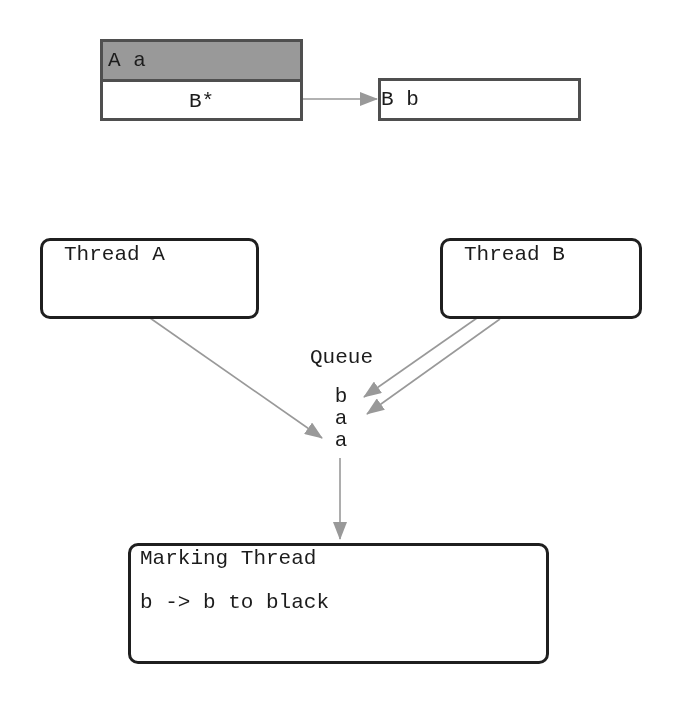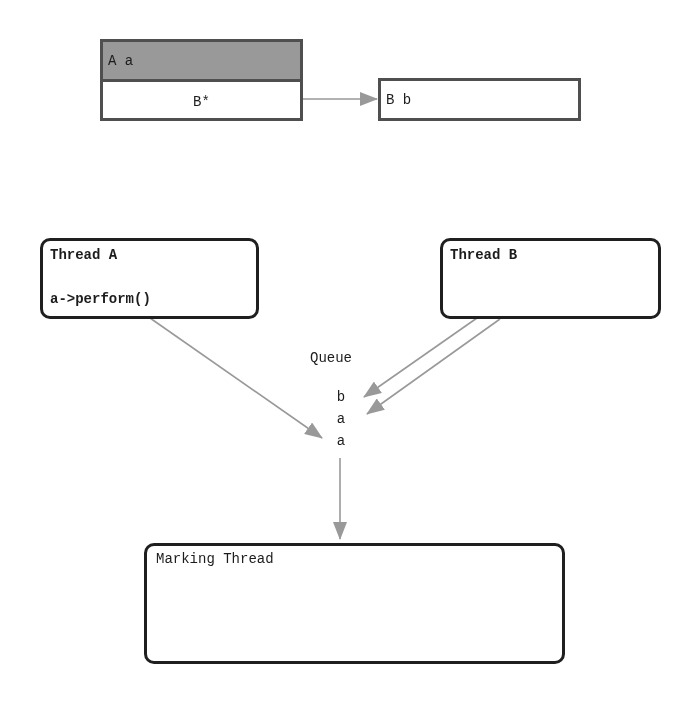--- a/index.html
+++ b/index.html
@@ -3,21 +3,21 @@
 <meta charset="utf-8">
 <style>
   html, body { margin: 0; padding: 0; background: #ffffff; }
   #canvas {
     position: relative;
     width: 700px;
     height: 702px;
     background: #ffffff;
     font-family: "Liberation Mono", "DejaVu Sans Mono", monospace;
     color: #1c1c1c;
-    font-size: 14px;
+    font-size: 21px;
     overflow: hidden;
   }
   .abs { position: absolute; }
 
   
   .obj-box {
     position: absolute;
     border: 3px solid #4f4f4f;
     background: #ffffff;
     box-sizing: border-box;
@@ -28,52 +28,50 @@
     background: #999999;
     border-bottom: 3px solid #4f4f4f;
     display: flex; align-items: center;
     padding-left: 5px;
   }
   .obj-a-field {
     height: 39px;
     display: flex; align-items: center; justify-content: center;
   }
   .obj-b { left: 378px; top: 78px; width: 203px; height: 43px;
-    display: flex; align-items: center; padding-left: 5px; }
+    display: flex; align-items: center; }
 
   
   .thread-box {
     position: absolute;
     border: 3px solid #1f1f1f;
     border-radius: 10px;
     background: #ffffff;
     box-sizing: border-box;
-    padding: 3px 7px 0 7px;
+    padding: 3px 7px 0 21px;
     line-height: 22px;
-    font-weight: bold;
   }
   .thread-a { left: 40px; top: 238px; width: 219px; height: 81px; }
-  .thread-b { left: 440px; top: 238px; width: 221px; height: 81px; }
+  .thread-b { left: 440px; top: 238px; width: 202px; height: 81px; }
   .blank-line { height: 22px; }
 
   
   .queue-label { left: 310px; top: 347px; line-height: 22px; }
   .queue-items { left: 328px; top: 386px; width: 26px; text-align: center; line-height: 22px; }
 
   
   .marking-box {
     position: absolute;
     left: 128px; top: 543px; width: 421px; height: 121px;
     border: 3px solid #1f1f1f;
     border-radius: 10px;
     background: #ffffff;
     box-sizing: border-box;
     padding: 2px 0 0 9px;
     line-height: 22px;
-    margin-left: 16px;
   }
 
   svg.arrows { position: absolute; left: 0; top: 0; pointer-events: none; }
 </style>
 </head>
 <body>
 
 <div id="canvas">
 
   <svg class="arrows" width="700" height="702" viewBox="0 0 700 702">
@@ -98,33 +96,33 @@
     </div>
   </div>
 
   <div class="obj-box obj-b">
     <span>B b</span>
   </div>
 
   <div class="thread-box thread-a">
     <div>Thread A</div>
     <div class="blank-line"></div>
-    <div>a-&gt;perform()</div>
   </div>
 
   <div class="thread-box thread-b">
     <div>Thread B</div>
     <div class="blank-line"></div>
   </div>
 
   <div class="abs queue-label">Queue</div>
   <div class="abs queue-items">
     <div>b</div>
     <div>a</div>
     <div>a</div>
   </div>
 
   <div class="marking-box">
     <div>Marking Thread</div>
     <div class="blank-line"></div>
+    <div>b -&gt; b to black</div>
   </div>
 
 </div>
 
 </body></html>

